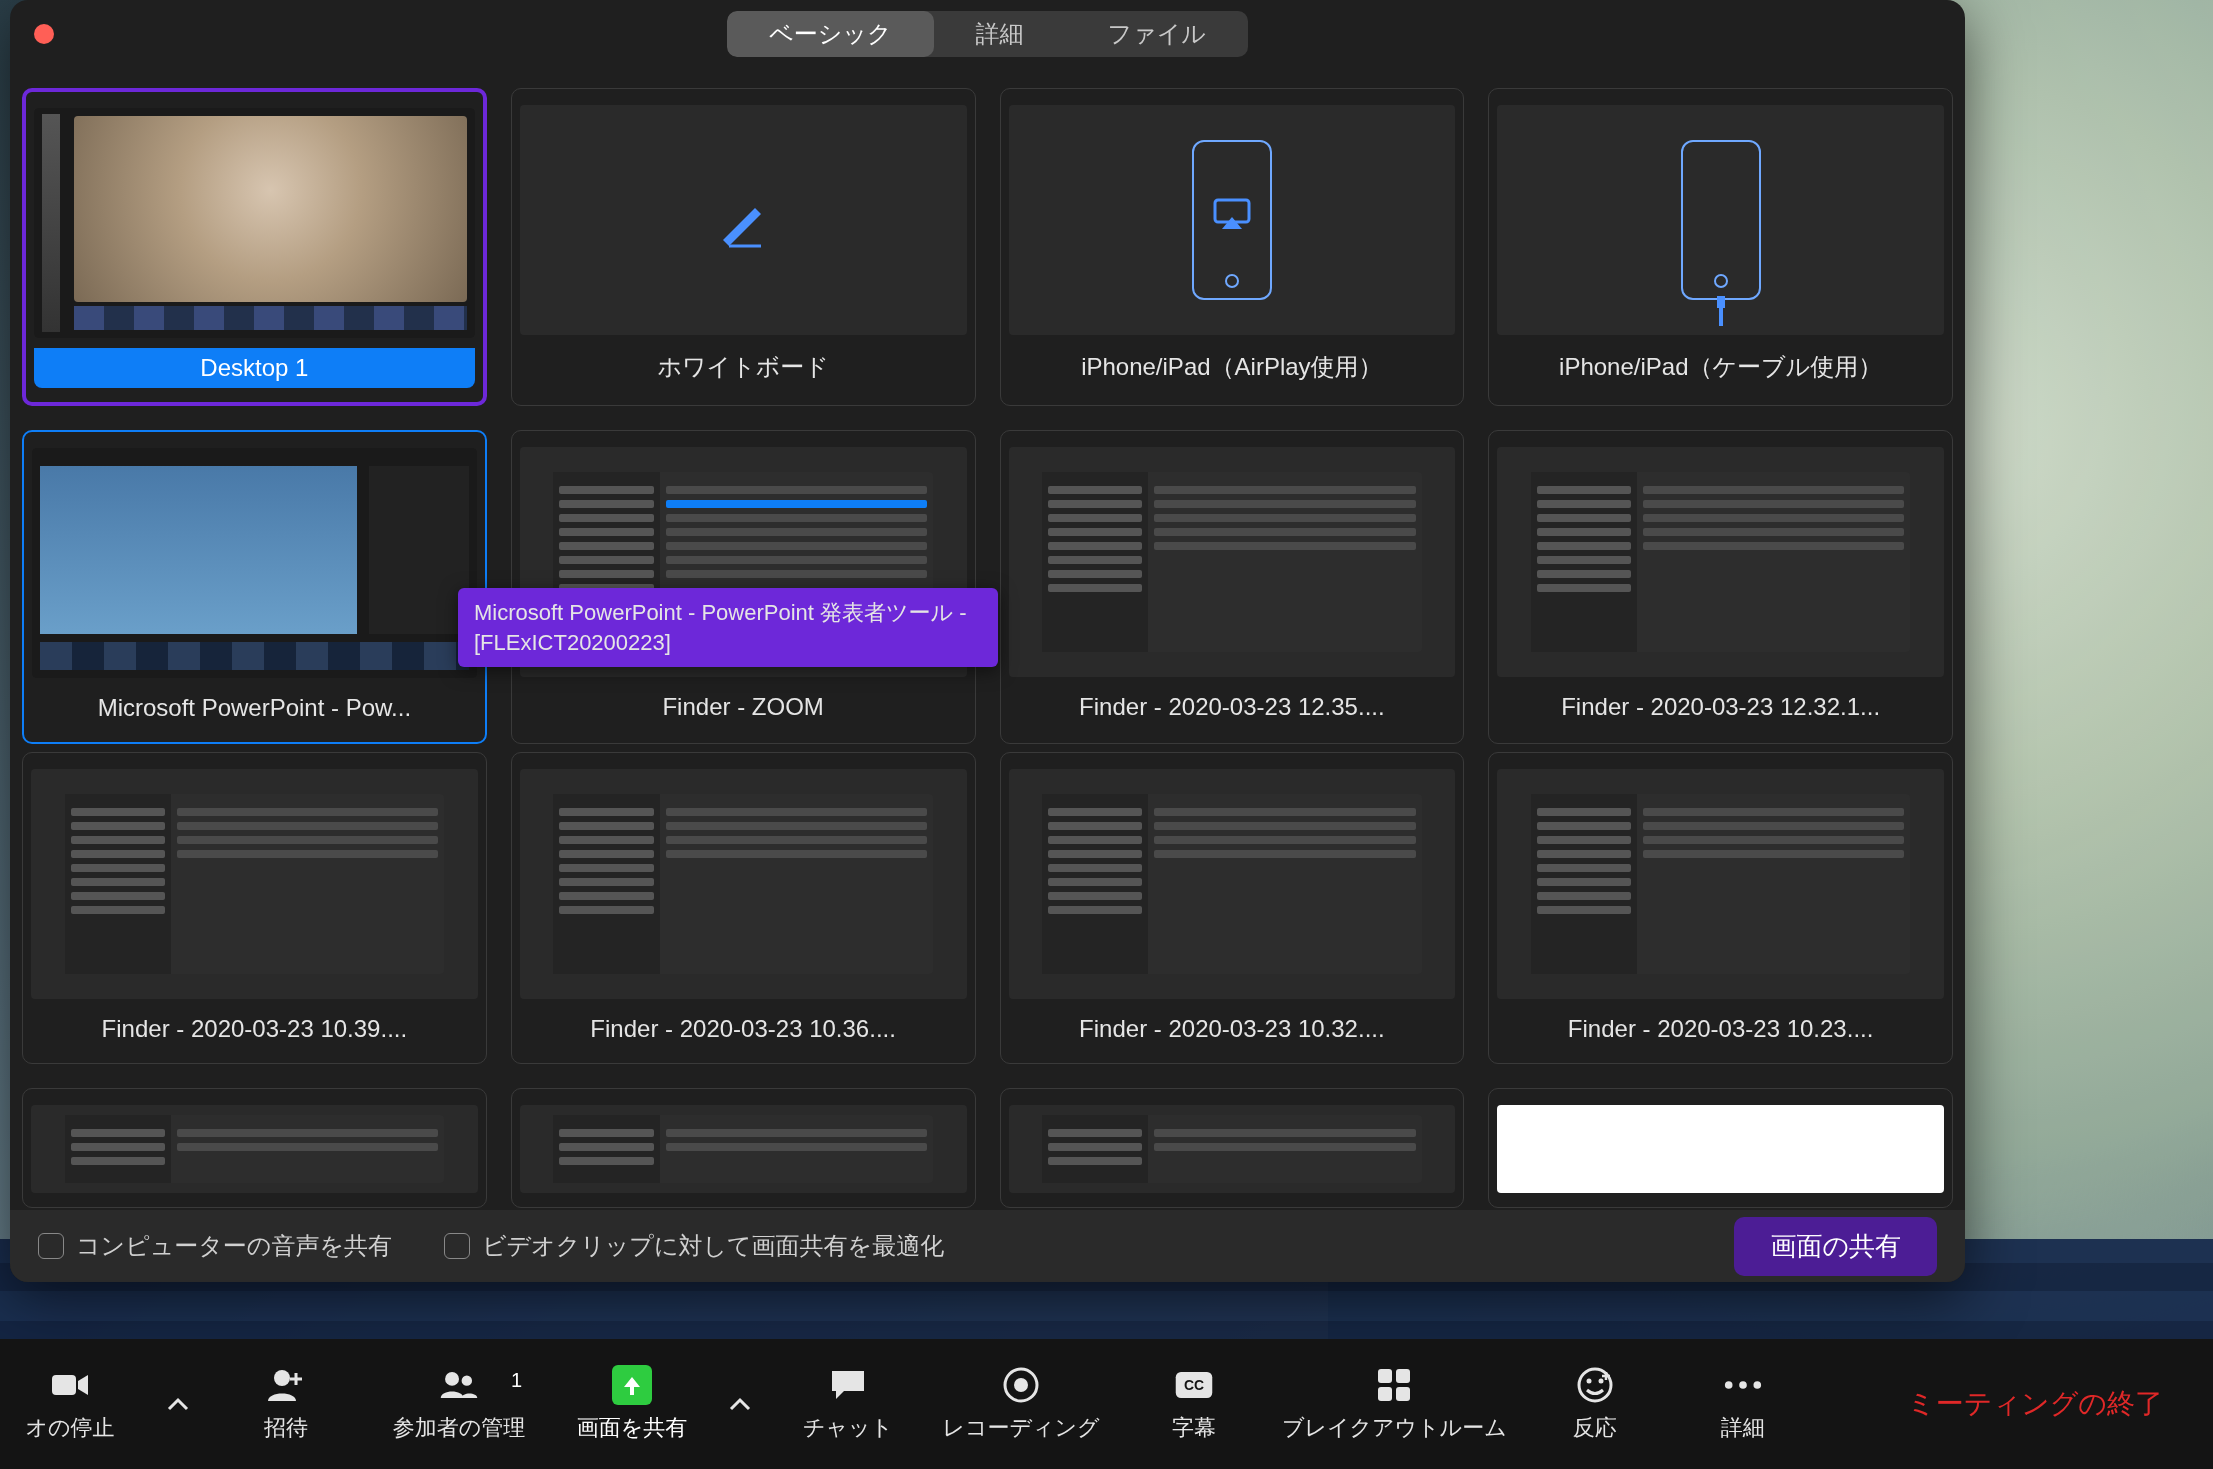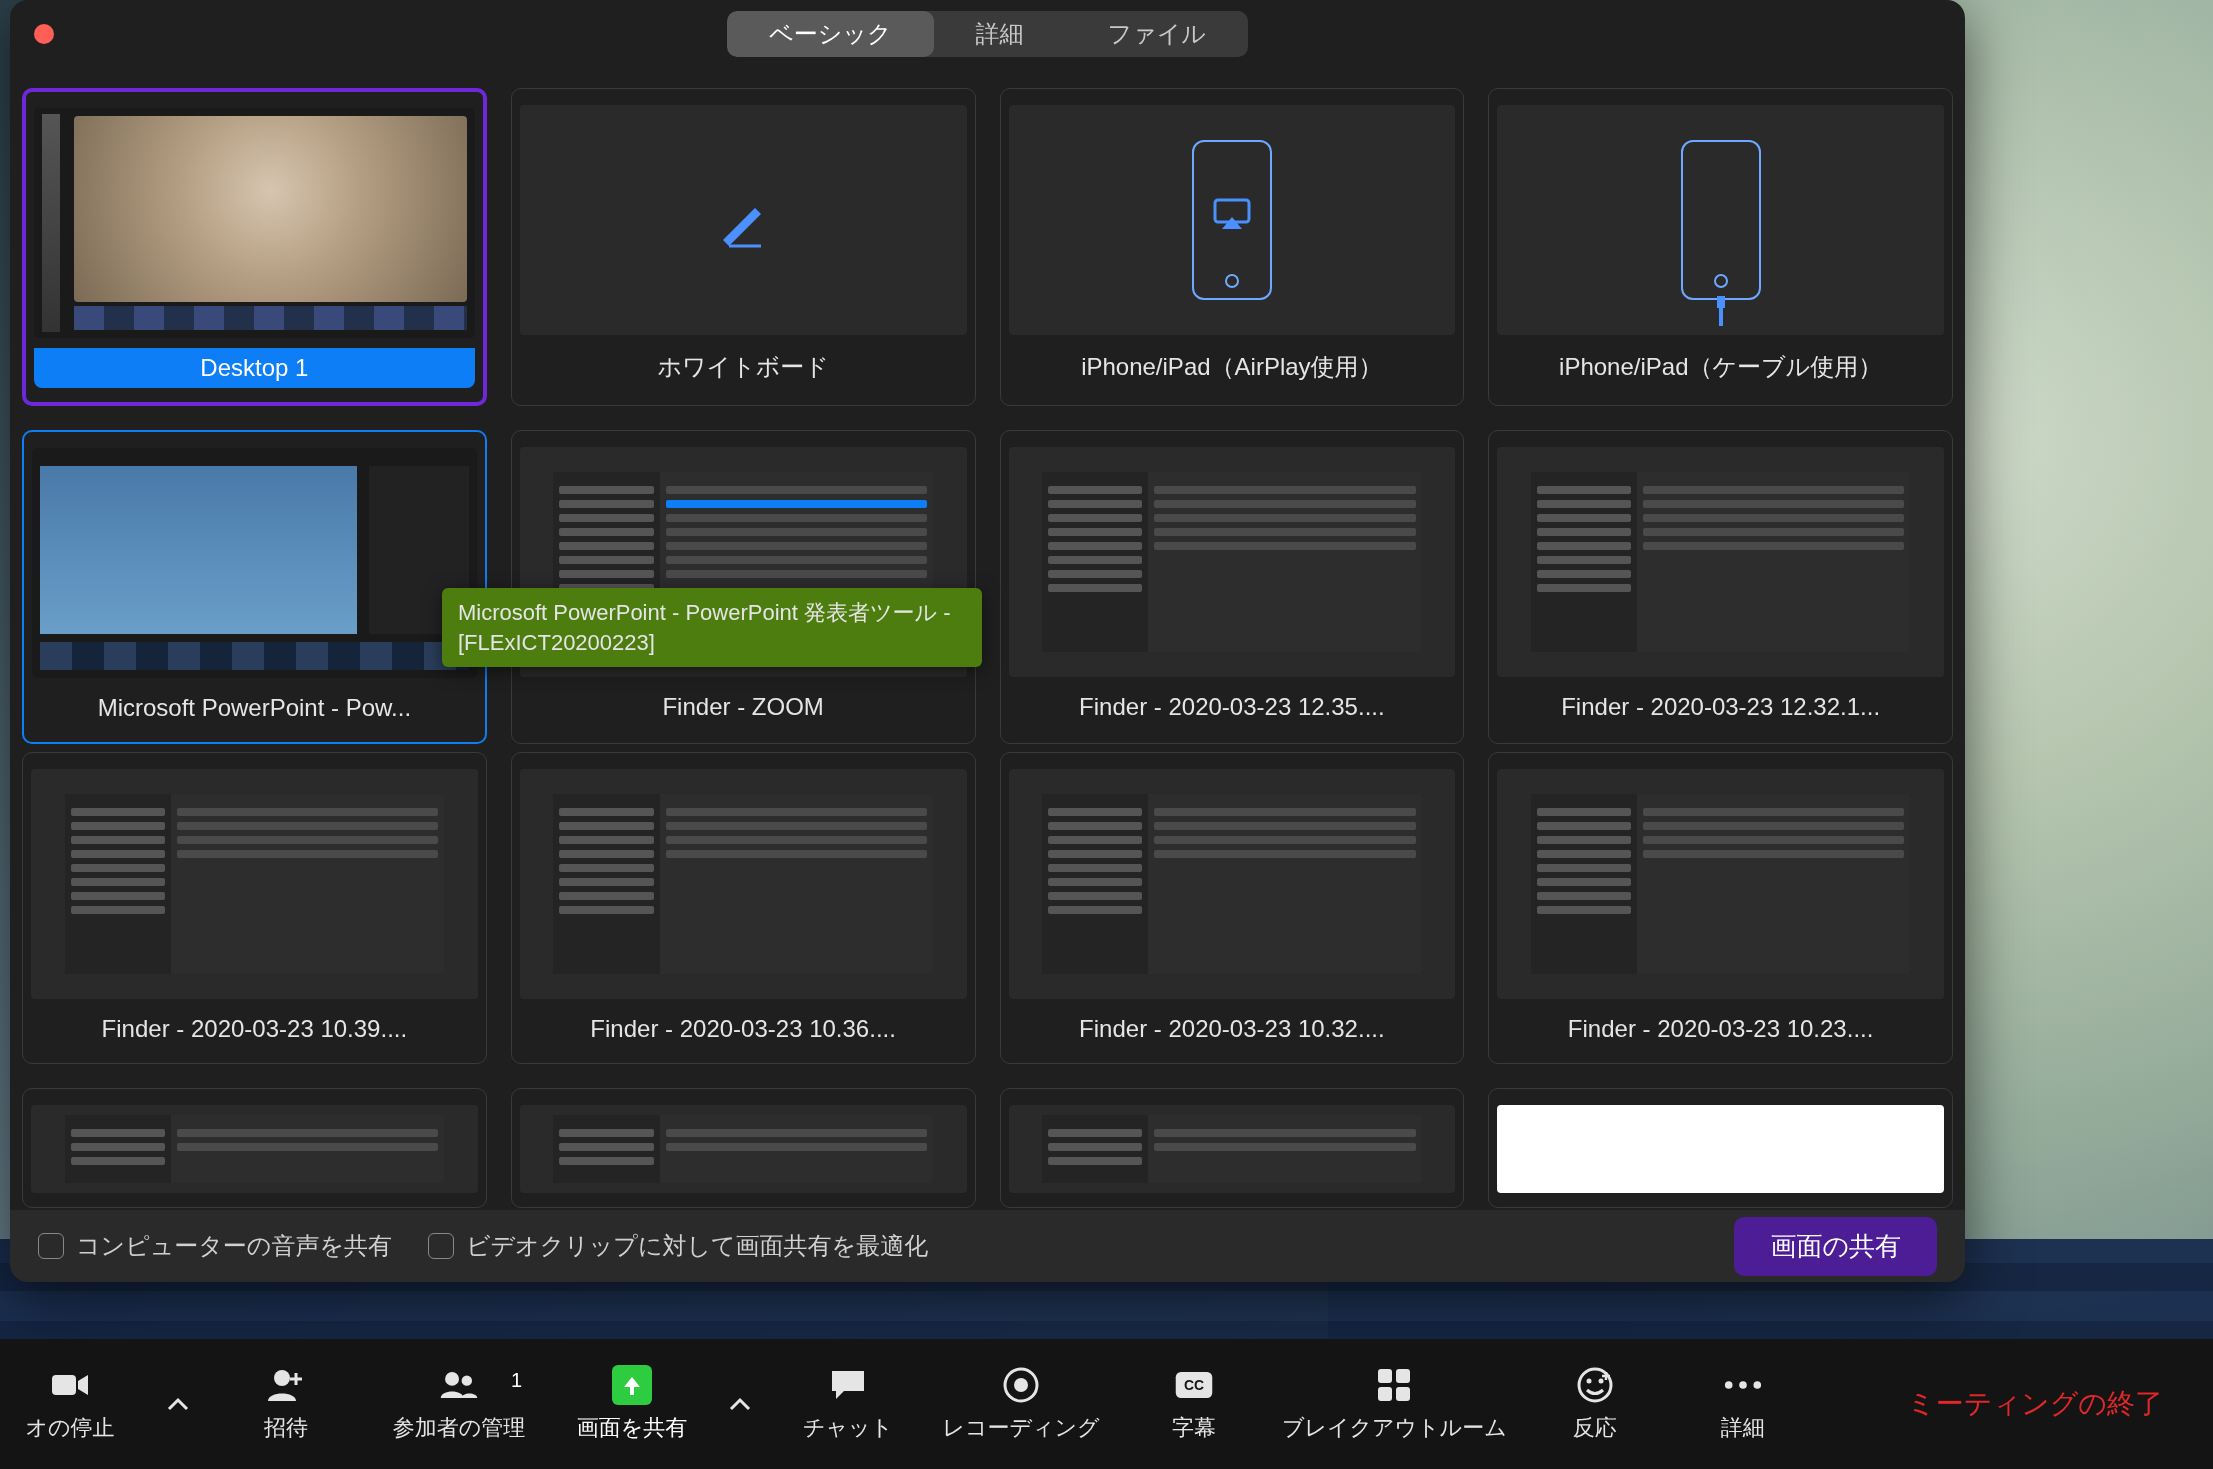--- a/index.html
+++ b/index.html
@@ -178,35 +178,35 @@
 
   
   .pen { width:60px; height:60px; }
   
   .device { width:80px; height:160px; border:2px solid #6fa8ff; border-radius:12px; position:relative; }
   .device .home { position:absolute; bottom:10px; left:50%; transform:translateX(-50%); width:14px; height:14px; border:2px solid #6fa8ff; border-radius:50%; }
   .airplay-ic { position:absolute; top:55px; left:50%; transform:translateX(-50%); }
 
   
   .dlg-bottom {
-    height:72px; background:#2a2a2a; display:flex; align-items:center; padding:0 28px; gap:36px;
+    height:72px; background:#2a2a2a; display:flex; align-items:center; padding:0 28px; gap:52px;
   }
   .chk {
     display:flex; align-items:center; gap:12px; color:#d0d0d0; font-size:24px; cursor:pointer;
   }
   .chk-box { width:26px; height:26px; border:1.5px solid #888; border-radius:6px; }
   .dlg-bottom .sp { flex:1; }
   .share-btn {
     background:#4c1d95; color:#fff; font-size:26px; padding:12px 36px; border-radius:10px; cursor:pointer;
   }
 
   
   .tooltip {
-    position:absolute; left:442px; top:588px;
-    background:#4d7c0f; color:#e5e5e5; font-size:22px;
+    position:absolute; left:458px; top:588px;
+    background:#6d28d9; color:#e5e5e5; font-size:22px;
     padding:10px 16px; border-radius:6px; max-width:540px;
     line-height:1.35;
     box-shadow:0 4px 18px rgba(0,0,0,.5);
   }
   svg { display:block; }
 </style>
 </head>
 <body>
 
 <div class="backdrop"></div>

